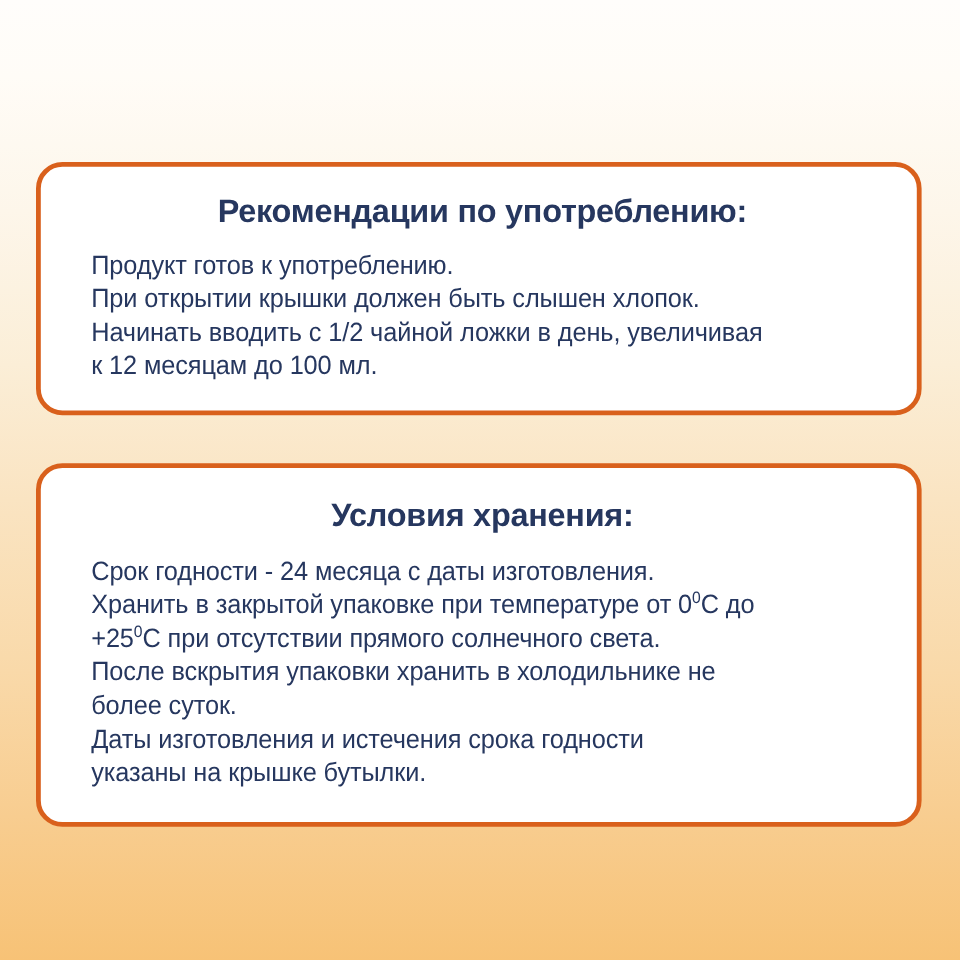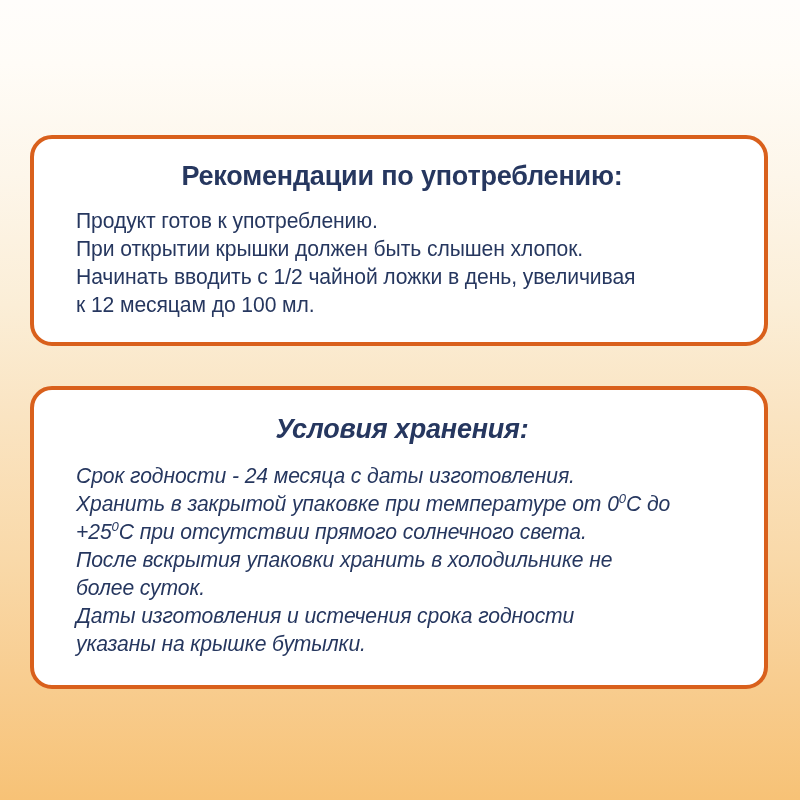--- a/index.html
+++ b/index.html
@@ -45,21 +45,20 @@
     padding: 14px 36px 16px 42px;
   }
 
   #card-recommendations {
     height: 211px;
   }
 
   #card-storage {
     margin-top: 40px;
     height: 303px;
-    font-style: italic;
   }
 
   .card-heading {
     text-align: center;
     color: #26375f;
     font-weight: bold;
     font-size: 27px;
     line-height: 34px;
     letter-spacing: -0.2px;
     margin: 6px 0 14px 0;

